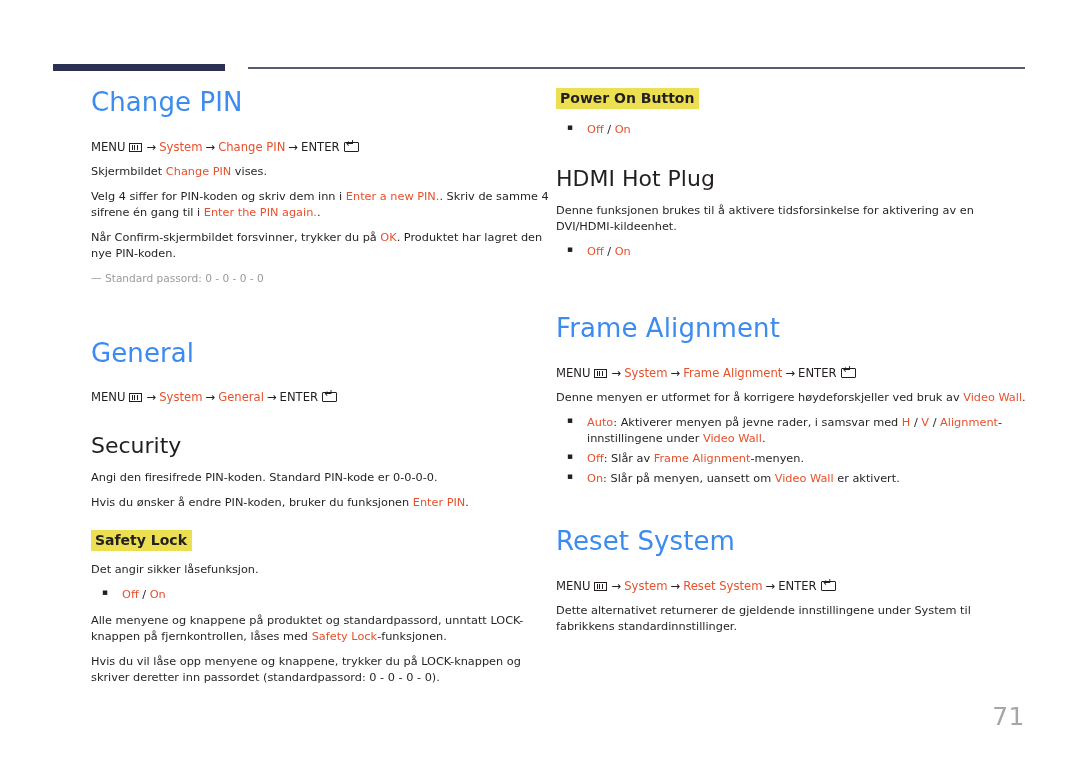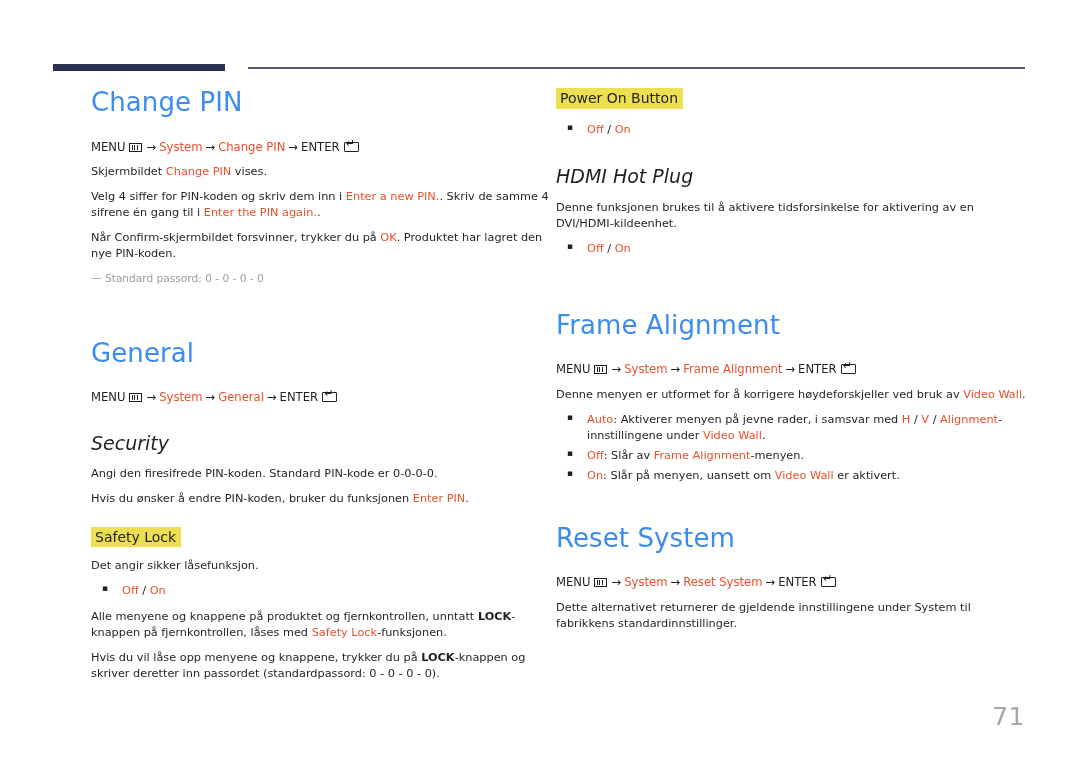--- a/index.html
+++ b/index.html
@@ -57,30 +57,29 @@
   
   h1.chapter {
     font-size: 26px;
     font-weight: 400;
     color: #3c8bf0;
     margin: 0 0 22px 0;
     letter-spacing: 0.1px;
     line-height: 1.1;
   }
   h2.section {
-    font-size: 19px;
+    font-size: 22px;
     font-weight: 400;
     color: #231f20;
     margin: 0 0 12px 0;
     line-height: 1.15;
-    font-style: italic;
   }
   h3.sub {
     font-size: 14px;
-    font-weight: 400;
+    font-weight: 700;
     color: #231f20;
     margin: 0 0 11px 0;
     line-height: 1.2;
     display: inline-block;
   }
   h3.sub .hl {
     background: #ecdf52;
     padding: 2px 5px 2px 4px;
     display: inline-block;
   }
@@ -93,21 +92,21 @@
     color: #231f20;
   }
   p.path {
     font-size: 11.6px;
     line-height: 1.4;
     margin: 0 0 9px 0;
     color: #231f20;
     white-space: nowrap;
   }
   .red { color: #e8502b; }
-  .bold { font-weight: bold; }
+  .bold { font-weight: normal; }
   .sep { color: #231f20; }
 
   
   p.note {
     font-size: 10.6px;
     line-height: 1.4;
     color: #9b9b9b;
     margin: 6px 0 9px 0;
     padding-left: 14px;
     position: relative;
@@ -256,21 +255,21 @@
 
     
     <h3 class="sub"><span class="hl">Safety Lock</span></h3>
 
     <p class="body">Det angir sikker låsefunksjon.</p>
 
     <ul class="bullets">
       <li><span class="red">Off</span><span class="sep"> / </span><span class="red">On</span></li>
     </ul>
 
-    <p class="body"><span>Alle menyene og knappene på produktet og fjernkontrollen, unntatt </span><span class="bold">LOCK</span><span>-knappen på fjernkontrollen, låses med </span><span class="red">Safety Lock</span><span>-funksjonen.</span></p>
+    <p class="body"><span>Alle menyene og knappene på produktet og standardpassord, unntatt </span><span class="bold">LOCK</span><span>-knappen på fjernkontrollen, låses med </span><span class="red">Safety Lock</span><span>-funksjonen.</span></p>
 
     <p class="body"><span>Hvis du vil låse opp menyene og knappene, trykker du på </span><span class="bold">LOCK</span><span>-knappen og skriver deretter inn passordet (standardpassord: 0 - 0 - 0 - 0).</span></p>
 
   </div>
 
   <div class="col col-right">
 
     
     <h3 class="sub"><span class="hl">Power On Button</span></h3>
 

